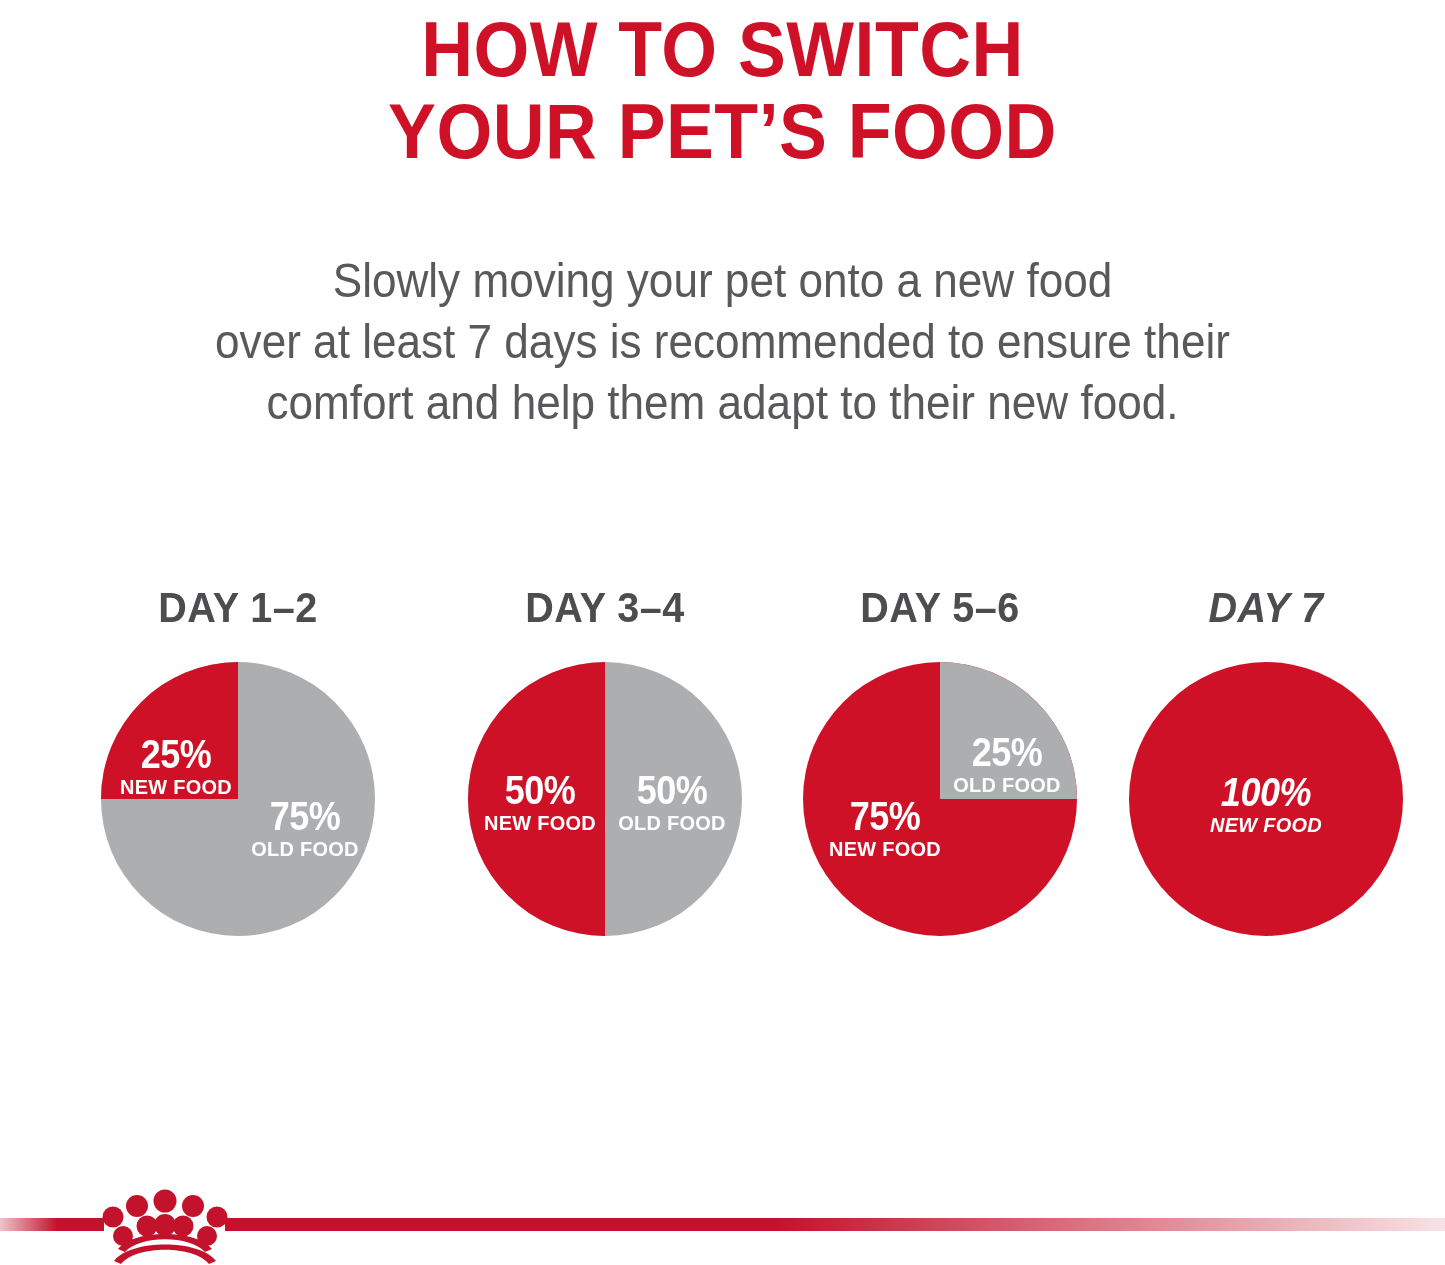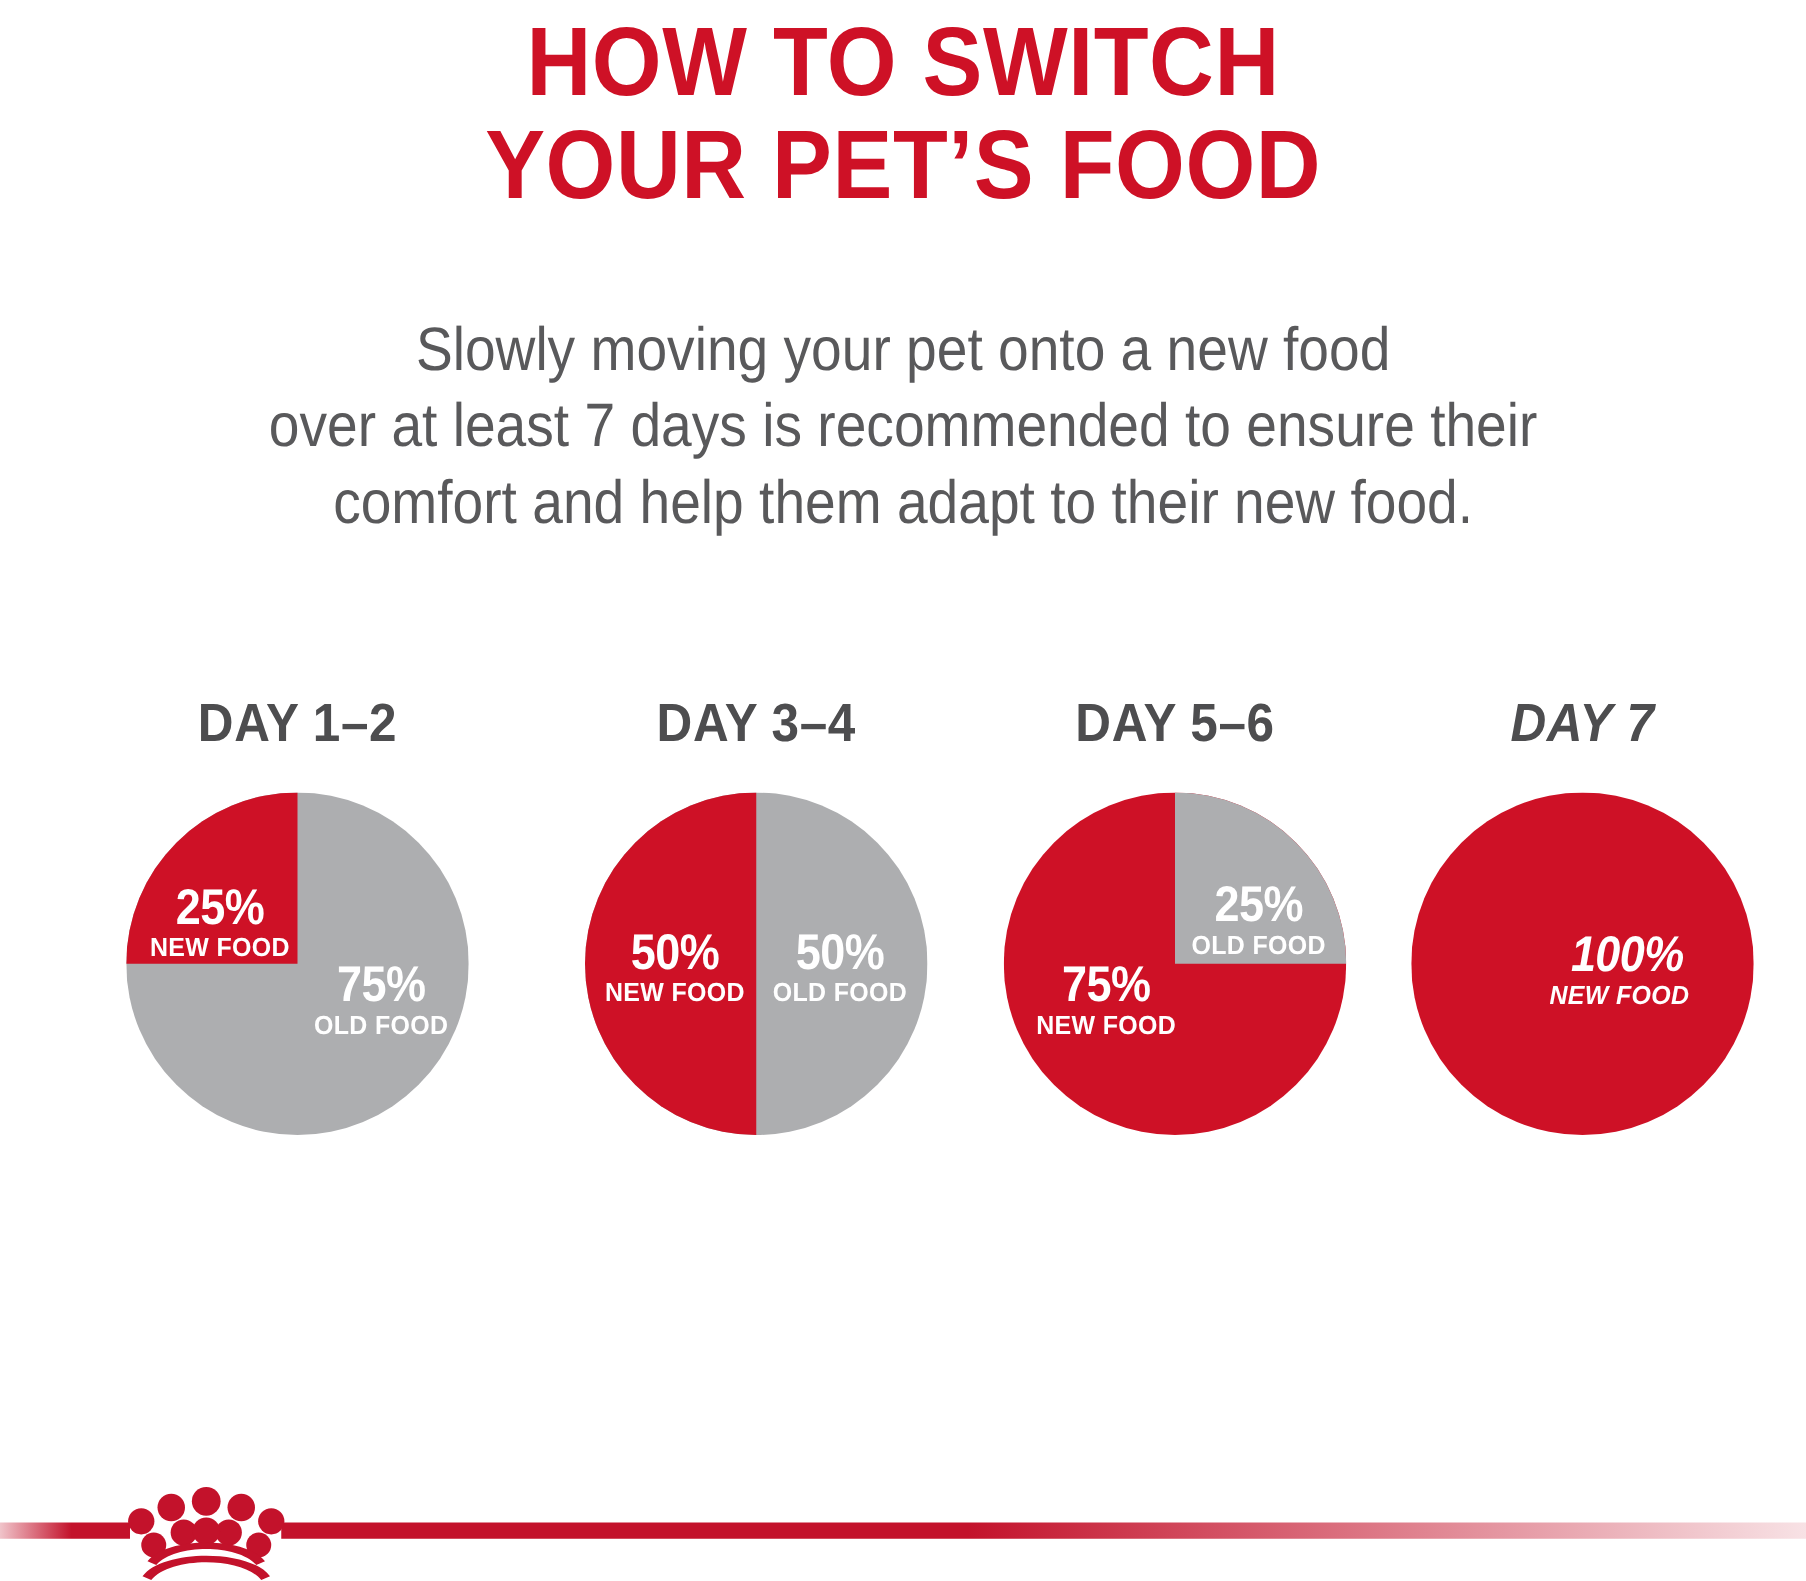--- a/index.html
+++ b/index.html
@@ -48,21 +48,21 @@
     font-size: 49px;
     line-height: 61px;
     transform: scaleX(0.90);
     transform-origin: center top;
   }
   .subtitle .sline { display: block; white-space: nowrap; }
 
   
   .pies {
     position: absolute;
-    top: 556px;
+    top: 584px;
     left: 0;
     width: 1445px;
     height: 390px;
   }
   .pie-col {
     position: absolute;
     top: 0;
     width: 300px;
     height: 390px;
   }
@@ -119,21 +119,21 @@
     transform: scaleX(0.95);
   }
 
   
   .lbl-p0-a { left: 10px;  top: 72px;  width: 130px; }
   .lbl-p0-b { left: 134px; top: 134px; width: 140px; }
   .lbl-p1-a { left: 8px;   top: 108px; width: 128px; }
   .lbl-p1-b { left: 140px; top: 108px; width: 128px; }
   .lbl-p2-a { left: 140px; top: 70px;  width: 128px; }
   .lbl-p2-b { left: 12px;  top: 134px; width: 140px; }
-  .lbl-p3-a { left: 47px;  top: 110px; width: 180px; text-align: right; }
+  .lbl-p3-a { left: 47px;  top: 110px; width: 180px; }
 
   
   .footer {
     position: absolute;
     left: 0;
     bottom: 0;
     width: 1445px;
     height: 86px;
   }
   .bar {

